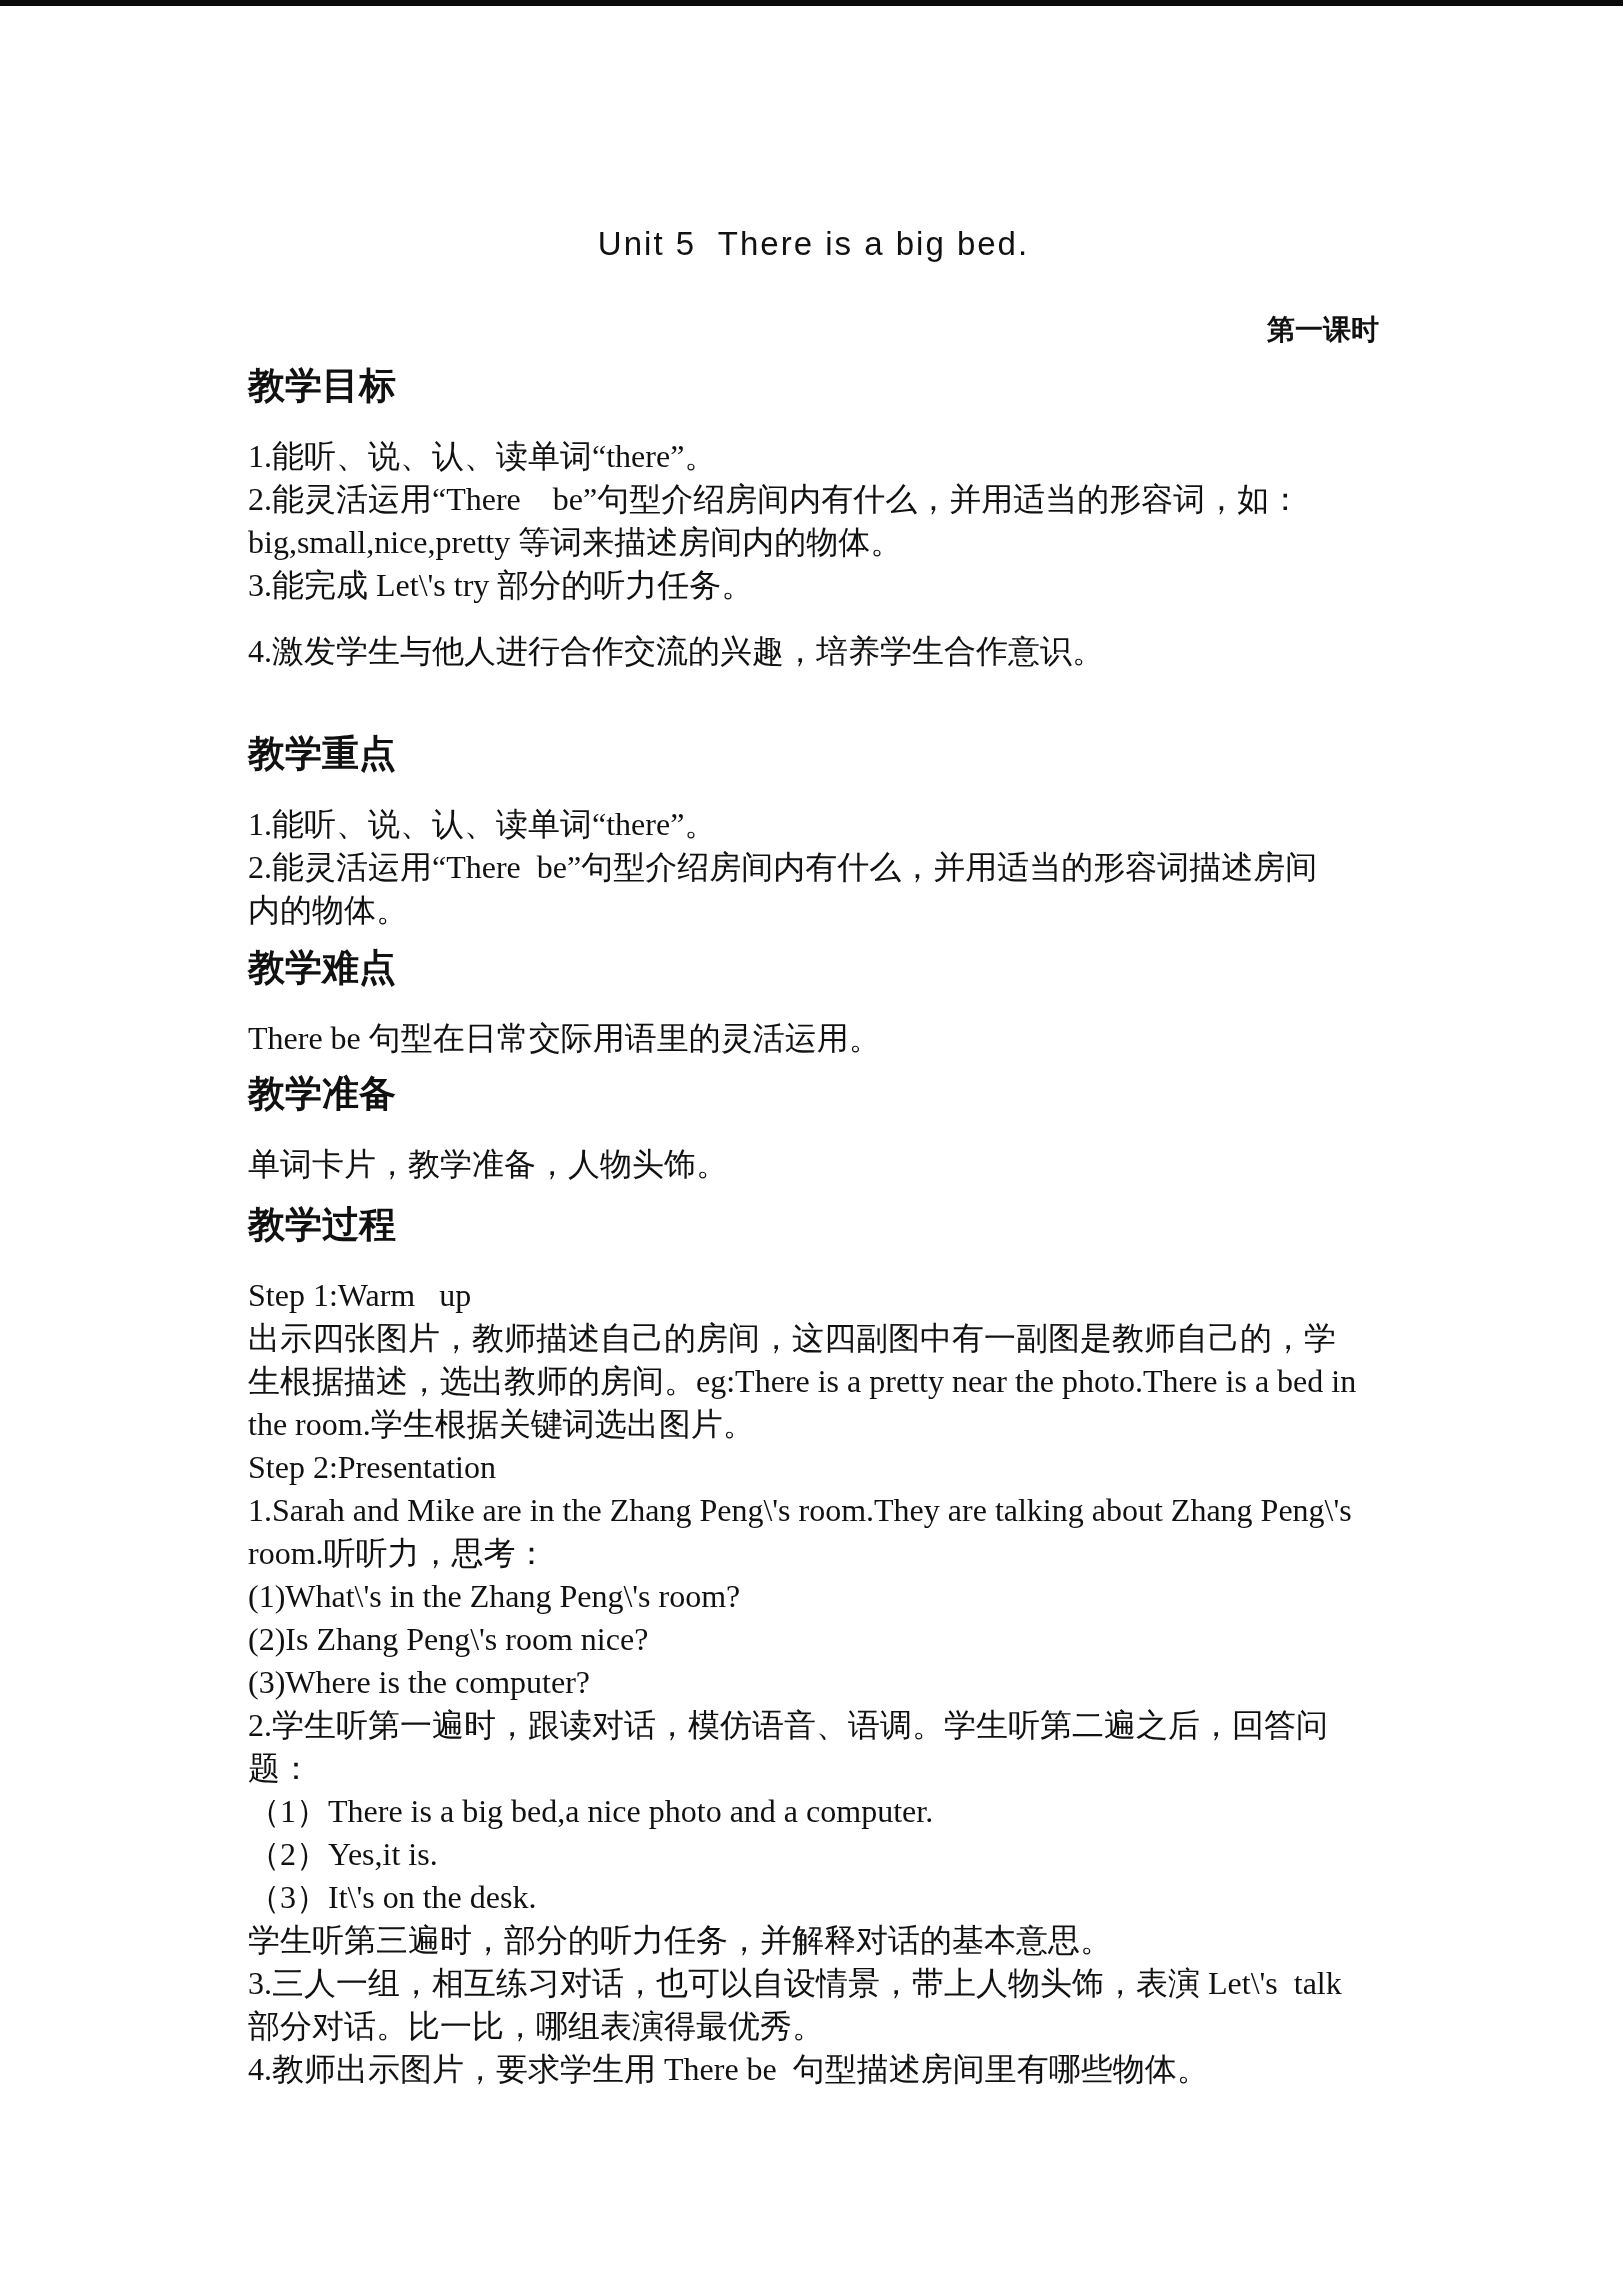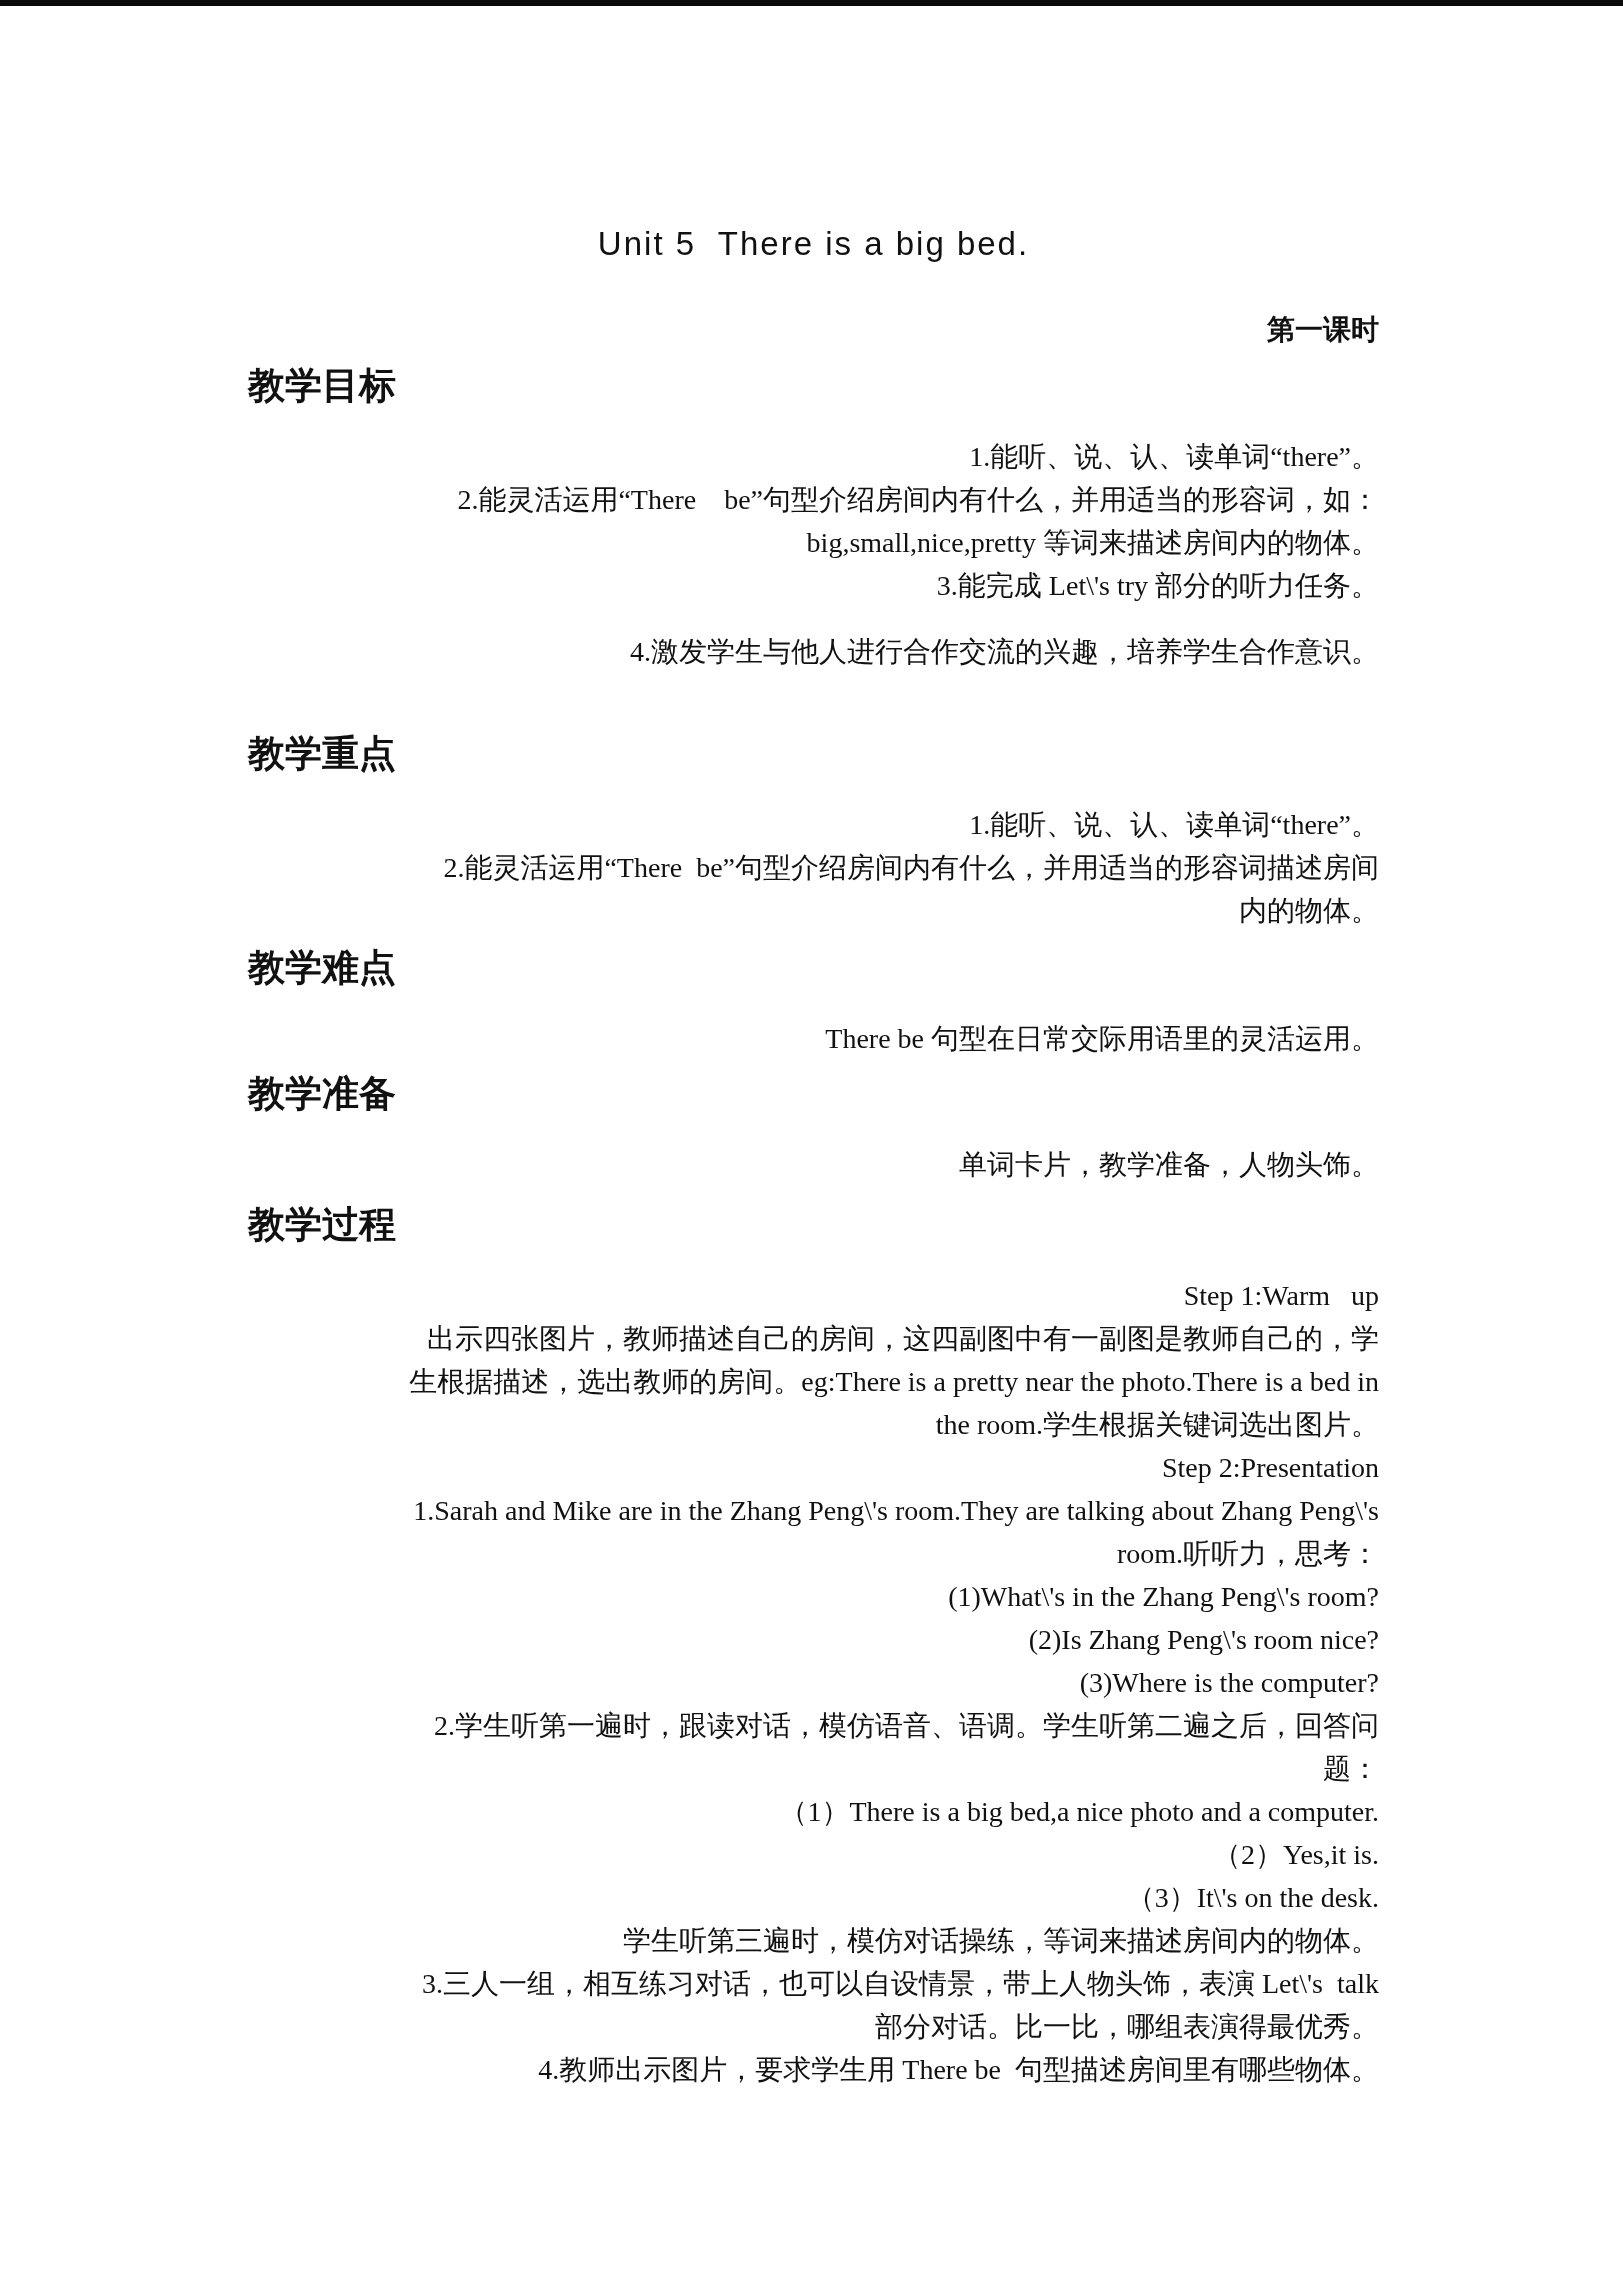--- a/index.html
+++ b/index.html
@@ -24,23 +24,22 @@
 
   .content {
     padding: 0 244px 0 248px;
   }
 
   
   .blk { white-space: pre; }
 
   .line {
     font-family: "Liberation Serif", "DejaVu Serif", serif;
-    font-size: 28px;
+    font-size: 32px;
     line-height: 43px;
-    text-align: right;
   }
 
   .title-en {
     font-family: Liberation Sans, sans-serif;
     font-size: 33px;
     line-height: 37px;
     letter-spacing: 2px;
     text-align: center;
     margin-top: 225px;
   }
@@ -106,19 +105,19 @@
       <div class="blk line" data-name="text-line">1.Sarah and Mike are in the Zhang Peng\'s room.They are talking about Zhang Peng\'s</div>
       <div class="blk line" data-name="text-line">room.听听力，思考：</div>
       <div class="blk line" data-name="text-line">(1)What\'s in the Zhang Peng\'s room?</div>
       <div class="blk line" data-name="text-line">(2)Is Zhang Peng\'s room nice?</div>
       <div class="blk line" data-name="text-line">(3)Where is the computer?</div>
       <div class="blk line" data-name="text-line">2.学生听第一遍时，跟读对话，模仿语音、语调。学生听第二遍之后，回答问</div>
       <div class="blk line" data-name="text-line">题：</div>
       <div class="blk line" data-name="text-line">（1）There is a big bed,a nice photo and a computer.</div>
       <div class="blk line" data-name="text-line">（2）Yes,it is.</div>
       <div class="blk line" data-name="text-line">（3）It\'s on the desk.</div>
-      <div class="blk line" data-name="text-line">学生听第三遍时，模仿对话操练，等词来描述房间内的物体。</div>
+      <div class="blk line" data-name="text-line">学生听第三遍时，部分的听力任务，并解释对话的基本意思。</div>
       <div class="blk line" data-name="text-line">3.三人一组，相互练习对话，也可以自设情景，带上人物头饰，表演 Let\'s  talk</div>
       <div class="blk line" data-name="text-line">部分对话。比一比，哪组表演得最优秀。</div>
       <div class="blk line" data-name="text-line">4.教师出示图片，要求学生用 There be  句型描述房间里有哪些物体。</div>
     </main>
 </div>
 
 
 </body></html>

